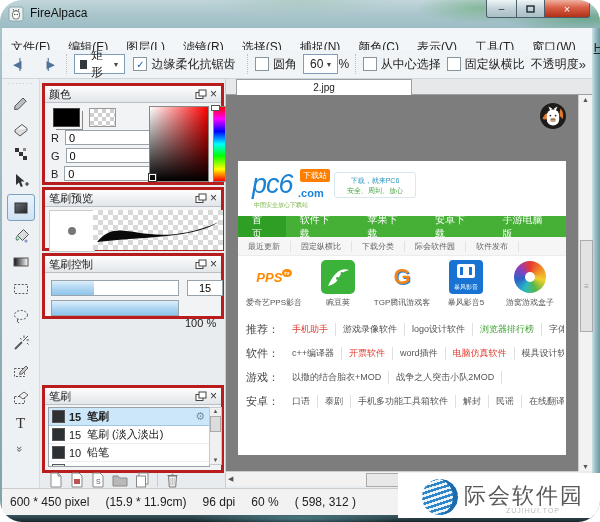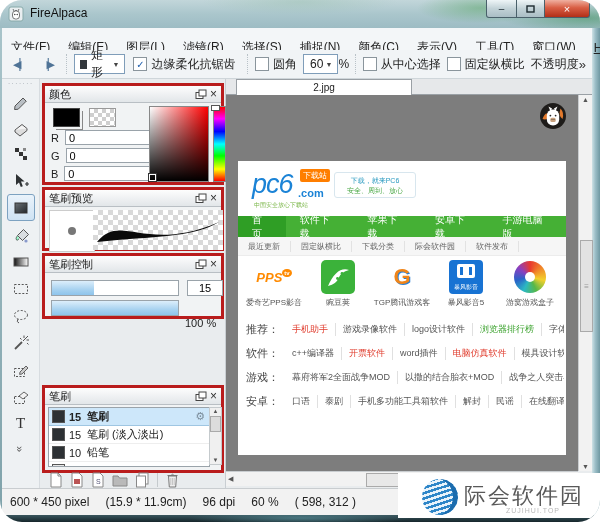--- a/index.html
+++ b/index.html
@@ -586,21 +586,20 @@
         <div class="linkrow" style="top:182px;">
           <span class="rlabel">软件：</span>
           <a>c++编译器</a>
             <a class="hot-red">开票软件</a>
             <a>word插件</a>
             <a class="hot-red">电脑仿真软件</a>
             <a>模具设计软件</a>
         </div>
         <div class="linkrow" style="top:206px;">
           <span class="rlabel">游戏：</span>
-          <a>幕府将军2全面战争MOD</a>
             <a>以撒的结合胎衣+MOD</a>
             <a>战争之人突击小队2MOD</a>
         </div>
         <div class="linkrow" style="top:230px;">
           <span class="rlabel">安卓：</span>
           <a>口语</a>
             <a>泰剧</a>
             <a>手机多功能工具箱软件</a>
             <a>解封</a>
             <a>民谣</a>

